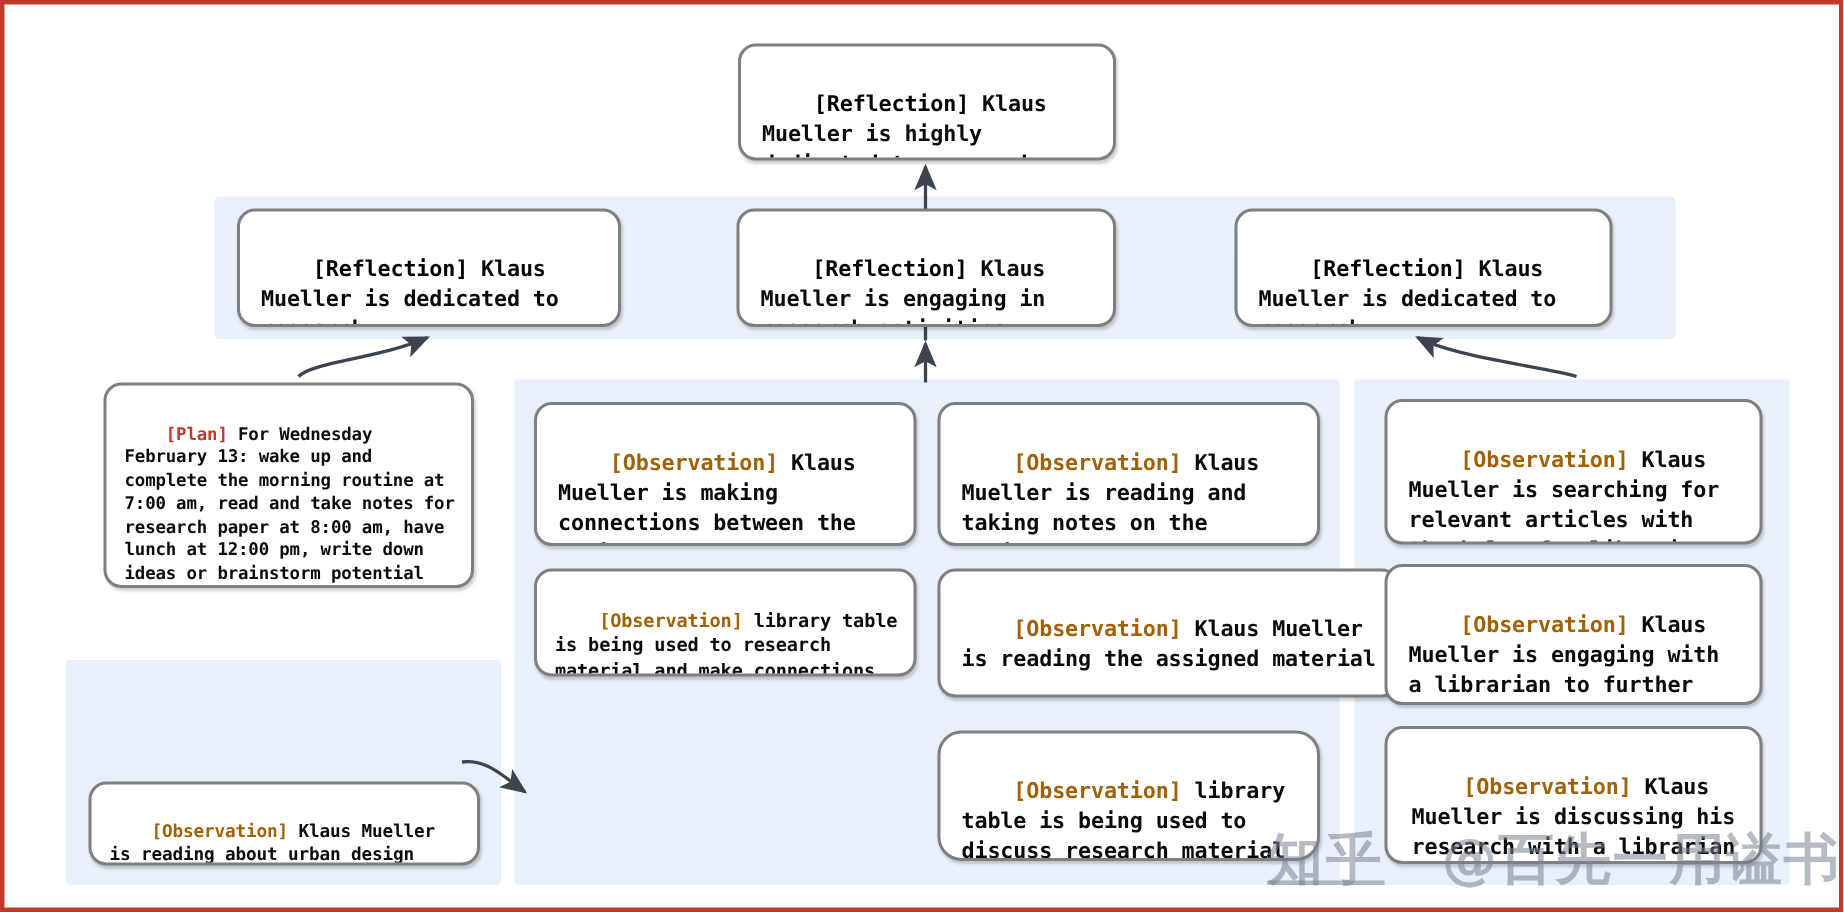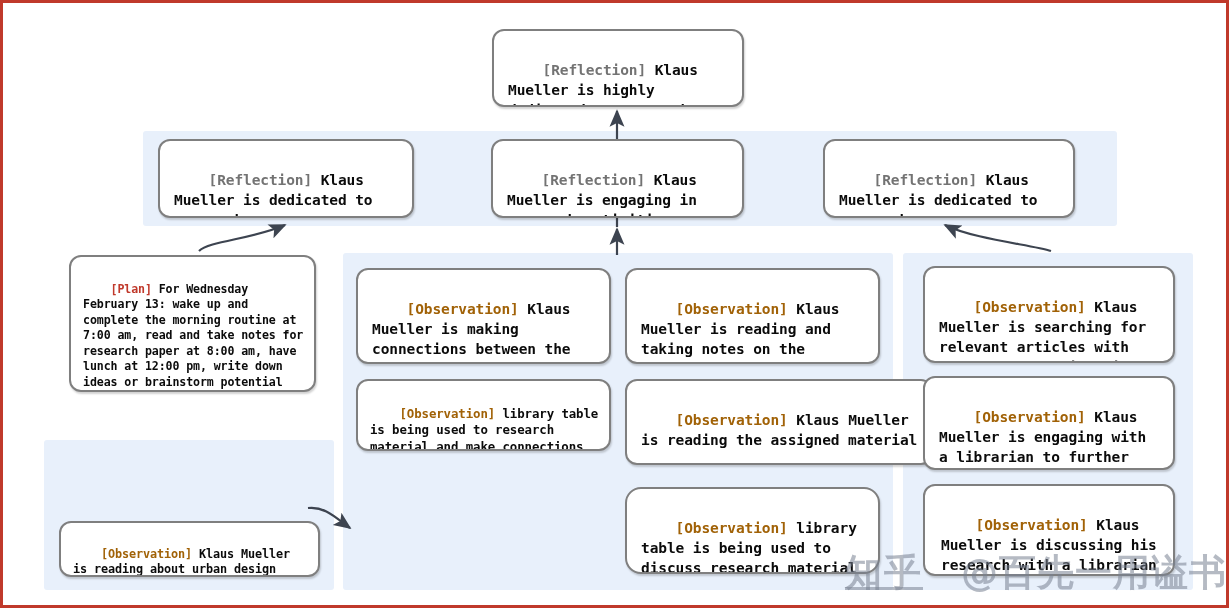--- a/index.html
+++ b/index.html
@@ -41,21 +41,21 @@
     letter-spacing: -0.1px;
     white-space: pre-wrap;
     overflow: hidden;
   }
   .node.small {
     font-size: 12.4px;
     line-height: 1.33;
     padding: 8px 10px 7px 12px;
   }
   .tag { font-weight: bold; }
-  .tag-reflection { color: #737373; }
+  .tag-reflection { color: #000000; }
   .tag-observation { color: #a16207; }
   .tag-plan       { color: #c0392b; }
 
   
   #arrows {
     position: absolute;
     left: 0; top: 0;
     width: 1229px;
     height: 608px;
     pointer-events: none;

